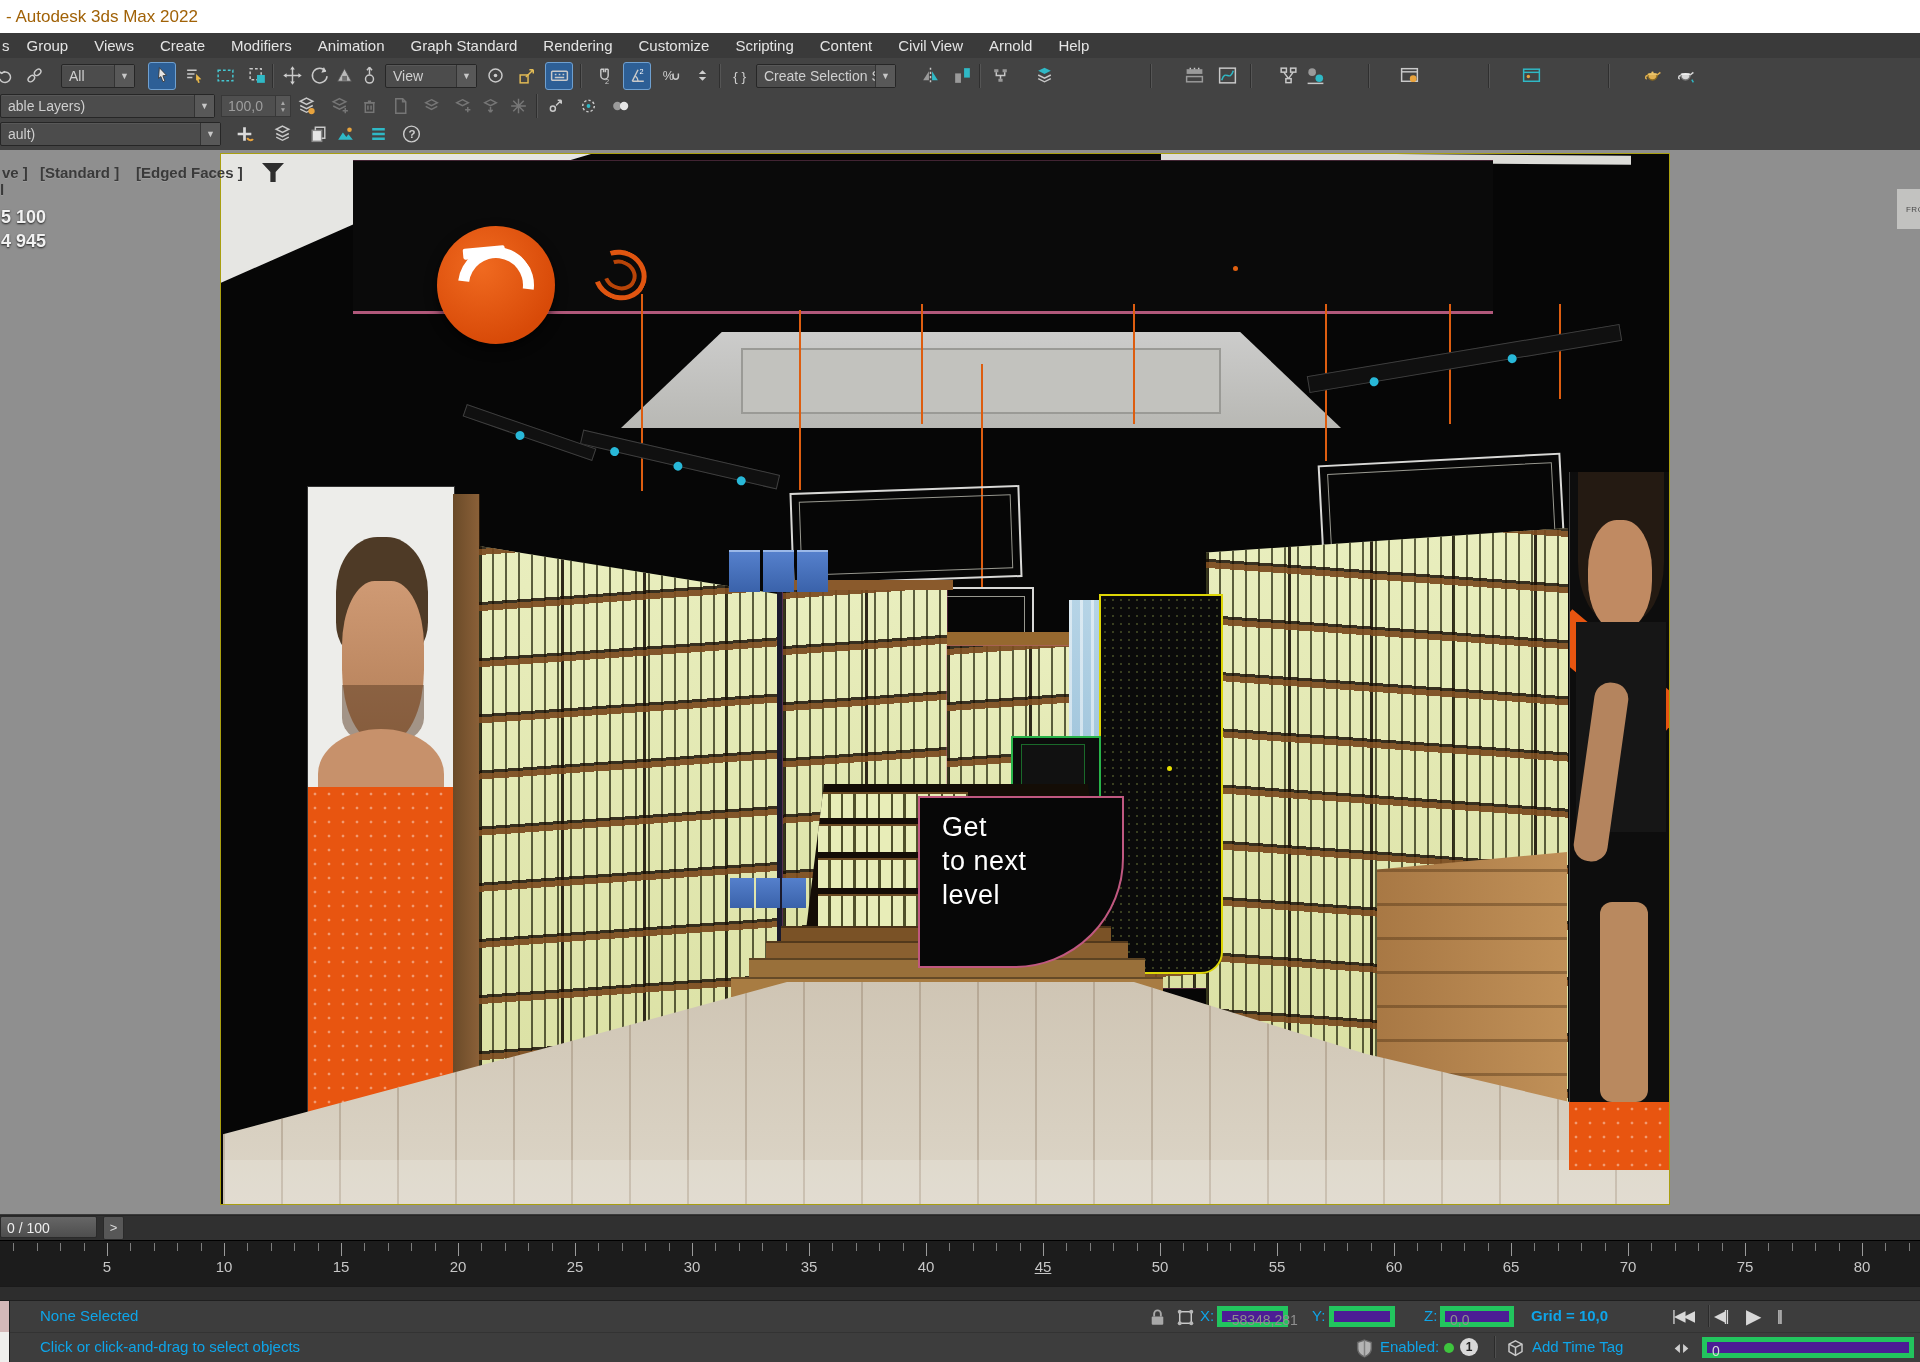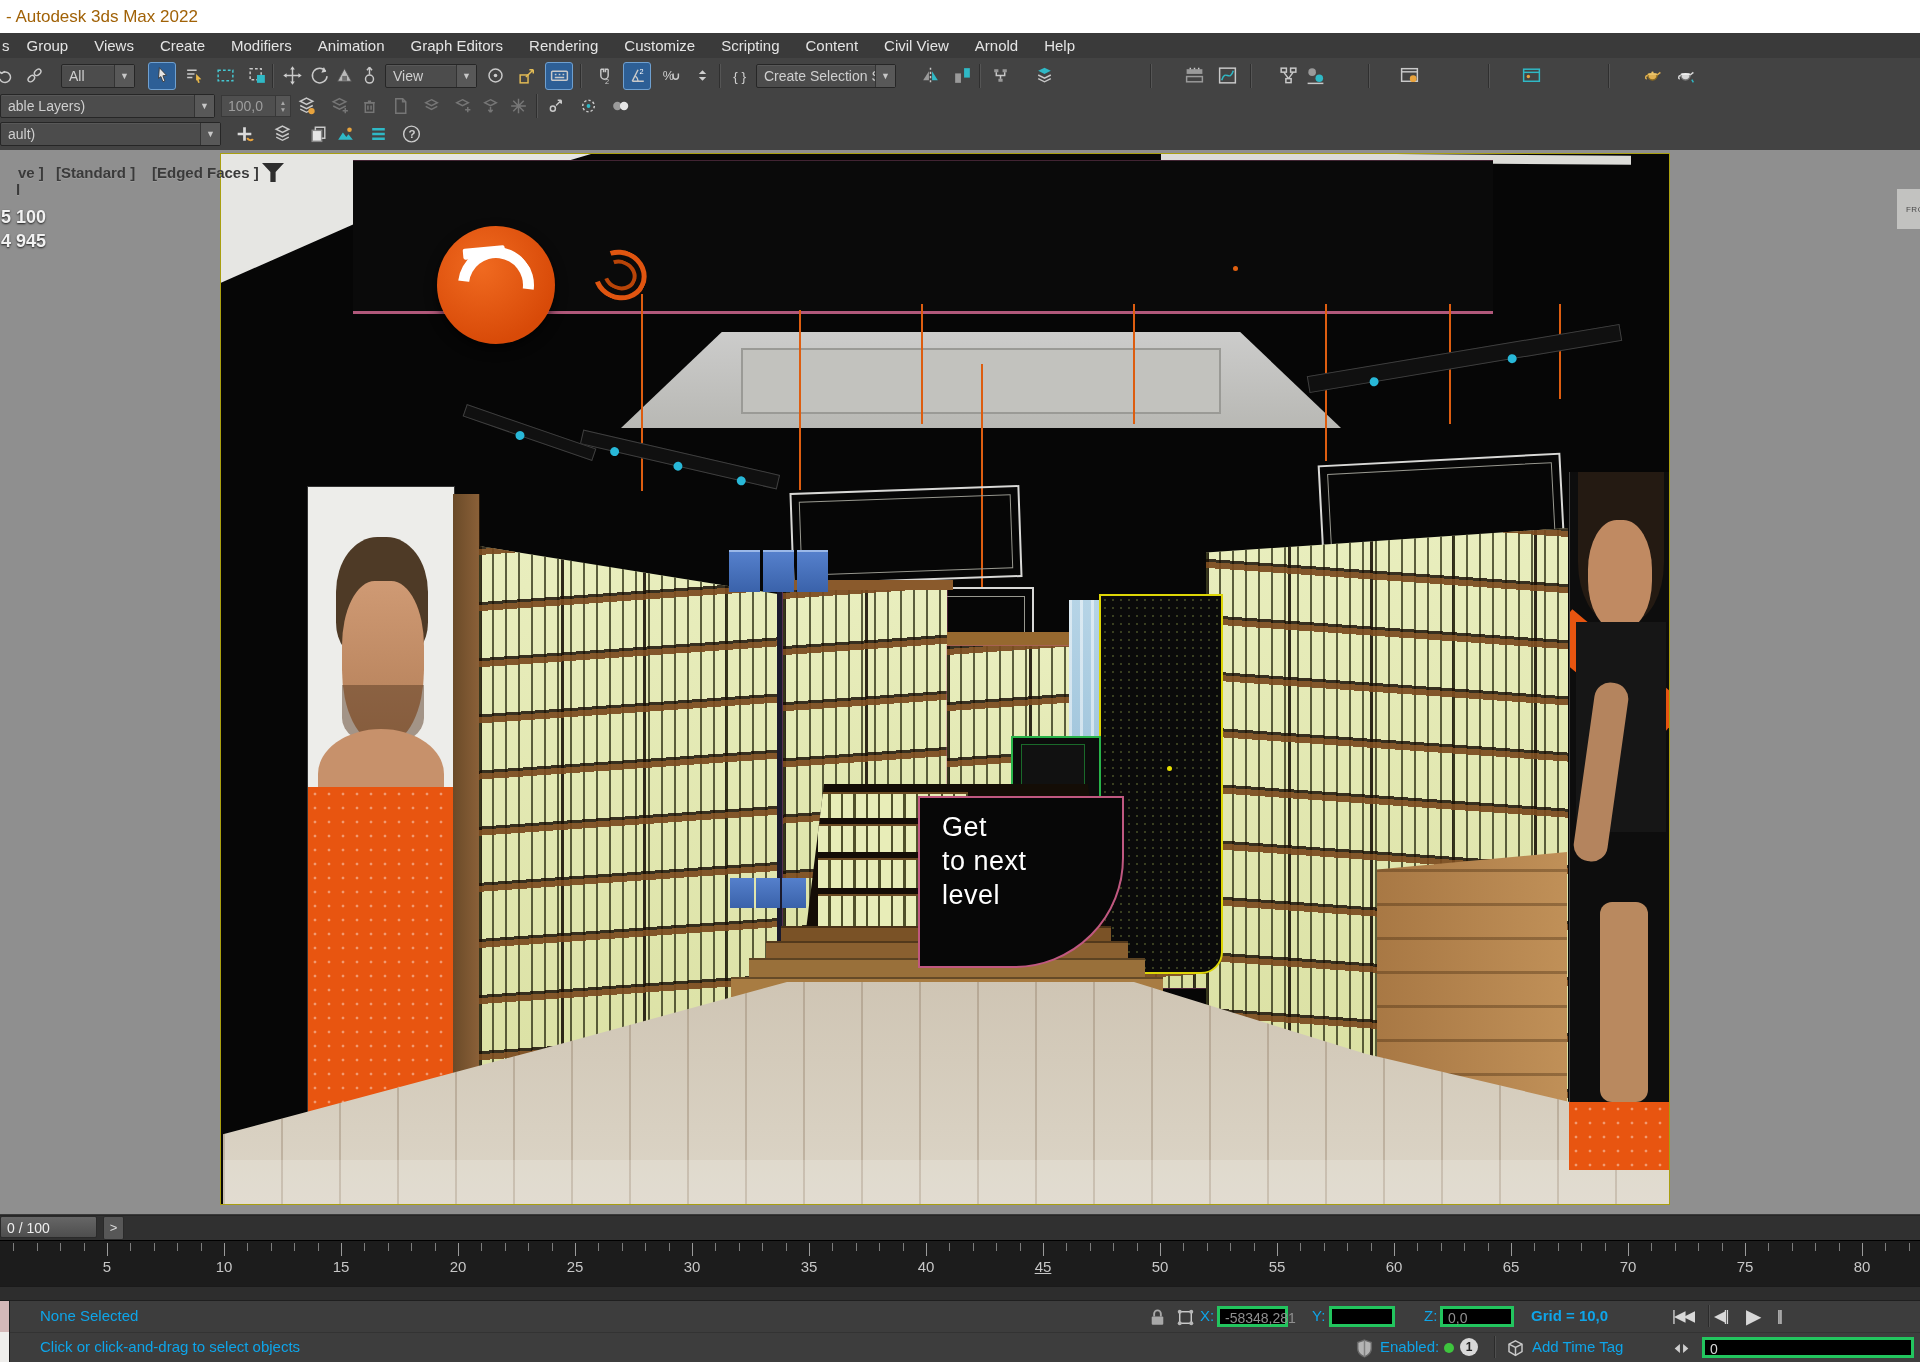--- a/index.html
+++ b/index.html
@@ -30,21 +30,21 @@
   .ddl{flex:1;color:#cfcfcf;font-size:14px;padding-left:7px;white-space:nowrap;overflow:hidden;}
   .dda{width:19px;align-self:stretch;background:#585858;border-left:1px solid #333;display:flex;align-items:center;
        justify-content:center;color:#c8c8c8;font-size:9px;}
   .numf{position:absolute;top:50%;transform:translateY(-50%);height:22px;background:#4f4f4f;border:1px solid #383838;
         display:flex;align-items:center;box-sizing:border-box;}
   .nv{flex:1;color:#9e9e9e;font-size:14px;padding-left:6px;}
   .sp{width:14px;align-self:stretch;background:#565656;border-left:1px solid #383838;display:flex;flex-direction:column;
       align-items:center;justify-content:center;color:#a8a8a8;font-size:6.5px;line-height:7px;}
   
   #viewport{position:absolute;left:0;top:150px;width:1920px;height:1064px;background:#8f8f8f;overflow:hidden;}
-  .vplabel{position:absolute;top:14px;color:#3a3a3a;font-size:15px;font-weight:bold;text-shadow:0 1px 0 rgba(255,255,255,.12);margin-left:16px;}
+  .vplabel{position:absolute;top:14px;color:#3a3a3a;font-size:15px;font-weight:bold;text-shadow:0 1px 0 rgba(255,255,255,.12);}
   .vpstat{position:absolute;color:#f2f2f2;font-size:18px;font-weight:bold;text-shadow:0 1px 2px rgba(0,0,0,.8);}
   #funnel{position:absolute;left:262px;top:13px;width:22px;height:19px;background:#2e2e2e;
           clip-path:polygon(0 0,100% 0,62% 48%,62% 100%,38% 100%,38% 48%);}
   #viewcube{position:absolute;left:1896px;top:38px;width:48px;height:40px;background:#c2c2c0;border:1px solid #8f8f8f;
             color:#4a4a4a;font-size:8px;letter-spacing:.5px;display:flex;align-items:center;justify-content:center;}
   
   #room{position:absolute;left:220px;top:3px;width:1450px;height:1052px;background:#060606;
         border:1px solid #a99f10;box-sizing:border-box;overflow:hidden;}
   .abs{position:absolute;}
   .shelf{background:
@@ -72,21 +72,21 @@
   .tick{position:absolute;top:2px;width:1px;height:8px;background:#7d7d7d;}
   .tick.major{height:13px;background:#9a9a9a;}
   .tlab{position:absolute;top:17px;transform:translateX(-50%);color:#c6c6c6;font-size:15px;}
   #rulerstrip{position:absolute;left:0;top:1286px;width:1920px;height:14px;background:#2d2d2d;border-top:1px solid #1a1a1a;}
   
   #statusbar{position:absolute;left:0;top:1300px;width:1920px;height:62px;background:#3d3d3d;border-top:1px solid #1f1f1f;}
   .srow{position:absolute;left:0;width:1920px;height:31px;}
   #srow1{top:0;border-bottom:1px solid #333;}
   #srow2{top:31px;}
   .stext{position:absolute;color:#0ea5e9;font-size:15px;line-height:30px;}
-  .sfield{position:absolute;top:5px;height:21px;background:#000000;border:3px solid #22c55e;box-sizing:border-box;
+  .sfield{position:absolute;top:5px;height:21px;background:#4c1d95;border:5px solid #22c55e;box-sizing:border-box;
           color:#8f8f8f;font-size:14px;line-height:19px;padding-left:5px;}
   .vsep{position:absolute;top:4px;width:1px;height:22px;background:#2b2b2b;box-shadow:1px 0 0 #4f4f4f;}
   .sicon{position:absolute;top:5px;width:22px;height:22px;display:flex;align-items:center;justify-content:center;}
   .pb{position:absolute;color:#d8d8d8;font-size:15px;line-height:30px;letter-spacing:-2px;}
   #listener1{position:absolute;left:0;top:0;width:9px;height:31px;background:#d4b8b8;border-right:1px solid #1f1f1f;}
   #listener2{position:absolute;left:0;top:31px;width:9px;height:31px;background:#efeeec;border-right:1px solid #1f1f1f;}
 </style>
 </head>
 <body>
 
@@ -96,21 +96,21 @@
     <span>- Autodesk 3ds Max 2022</span>
   </div>
 
   <div id="menubar">
       <span class="mitem">s</span>
       <span class="mitem">Group</span>
       <span class="mitem">Views</span>
       <span class="mitem">Create</span>
       <span class="mitem">Modifiers</span>
       <span class="mitem">Animation</span>
-      <span class="mitem">Graph Editors</span>
+      <span class="mitem">Graph Standard</span>
       <span class="mitem">Rendering</span>
       <span class="mitem">Customize</span>
       <span class="mitem">Scripting</span>
       <span class="mitem">Content</span>
       <span class="mitem">Civil View</span>
       <span class="mitem">Arnold</span>
       <span class="mitem">Help</span>
     </div>
 
   <div id="tb1" class="tbrow">

